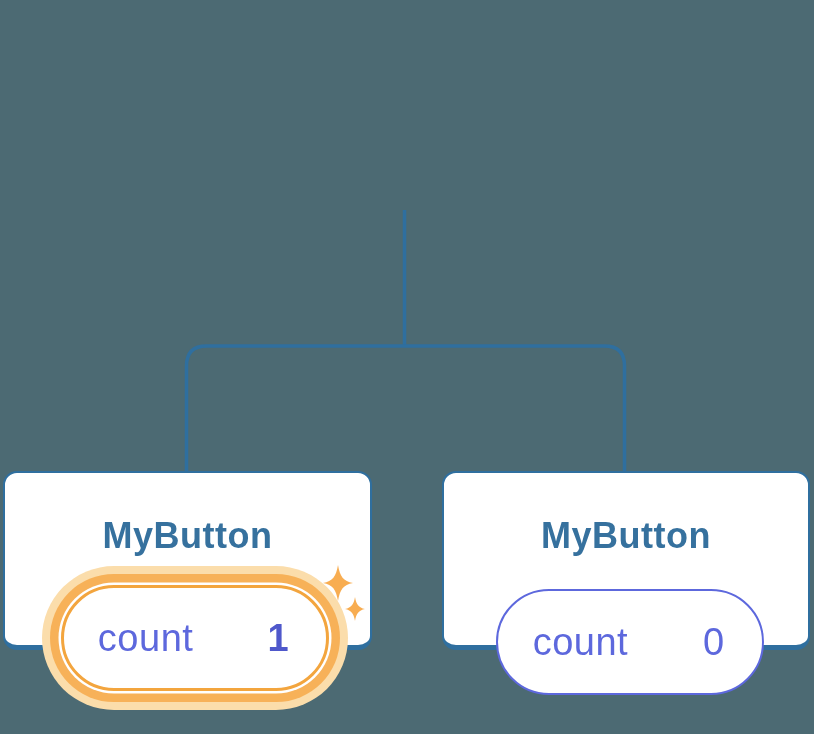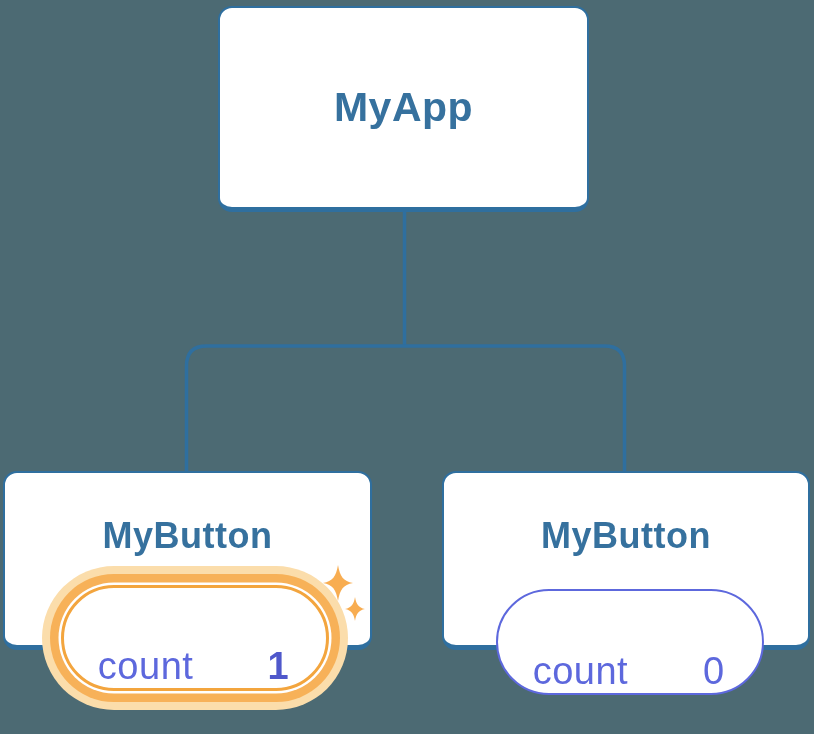--- a/index.html
+++ b/index.html
@@ -67,21 +67,21 @@
     top: 42px;
   }
   .pill {
     position: absolute;
     box-sizing: border-box;
     width: 268px;
     height: 106px;
     border-radius: 60px;
     background: #ffffff;
     display: flex;
-    align-items: flex-end;
+    align-items: center;
   }
   .pill-plain {
     left: 52px;
     top: 116px;
     border: 2.5px solid var(--indigo, #5d68dd);
   }
   .pill-plain .pill-divider {
     width: 2.5px;
     background: var(--indigo, #5d68dd);
   }
@@ -137,23 +137,20 @@
 </head>
 <body>
 
 <div class="canvas">
 
   <svg class="connectors" viewBox="0 0 814 734" aria-hidden="true">
     <path d="M 404.5 210 L 404.5 346"></path>
     <path d="M 186.5 472 L 186.5 366 Q 186.5 346 206.5 346 L 604.5 346 Q 624.5 346 624.5 366 L 624.5 472"></path>
   </svg>
 
-  <div class="card card-root">
-    <div class="card-title">MyApp</div>
-  </div>
 
   <div class="card card-child card-child-left">
     <div class="card-title">MyButton</div>
     <div class="pill pill-highlighted">
       <div class="pill-key-section">
         <span class="pill-key">count</span>
       </div>
       <div class="pill-divider"></div>
       <div class="pill-value-section">
         <span class="pill-value pill-value-bold">1</span>

